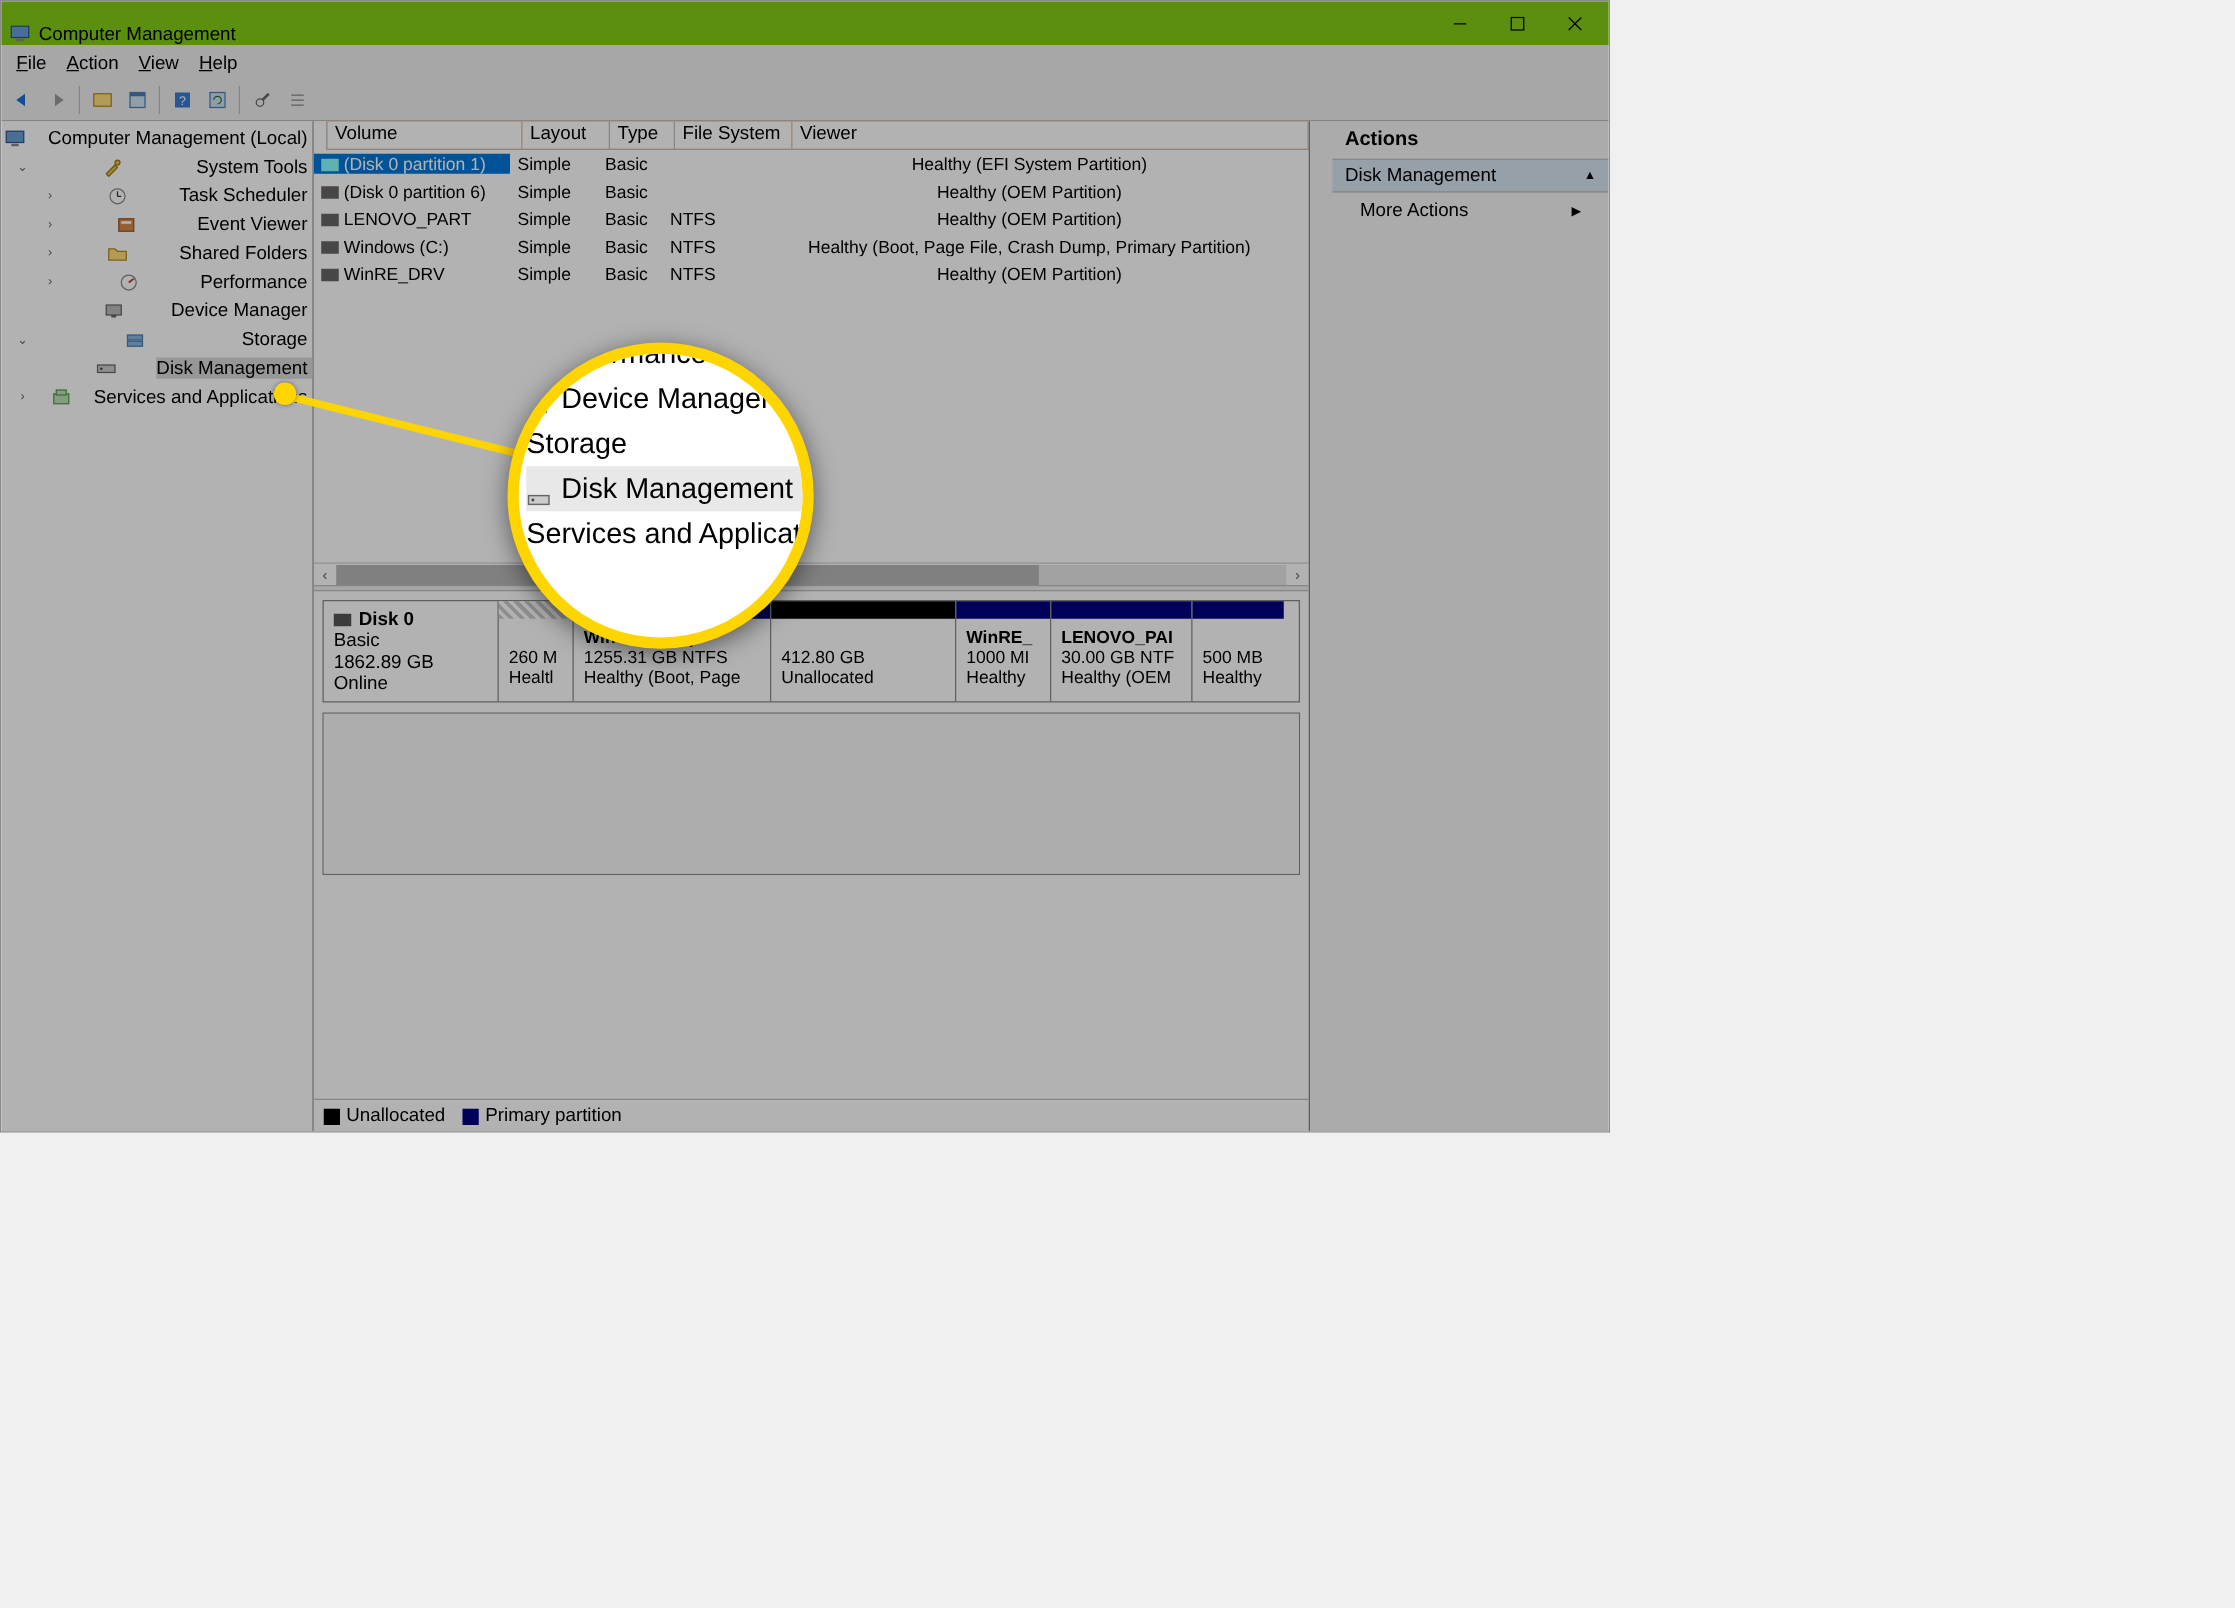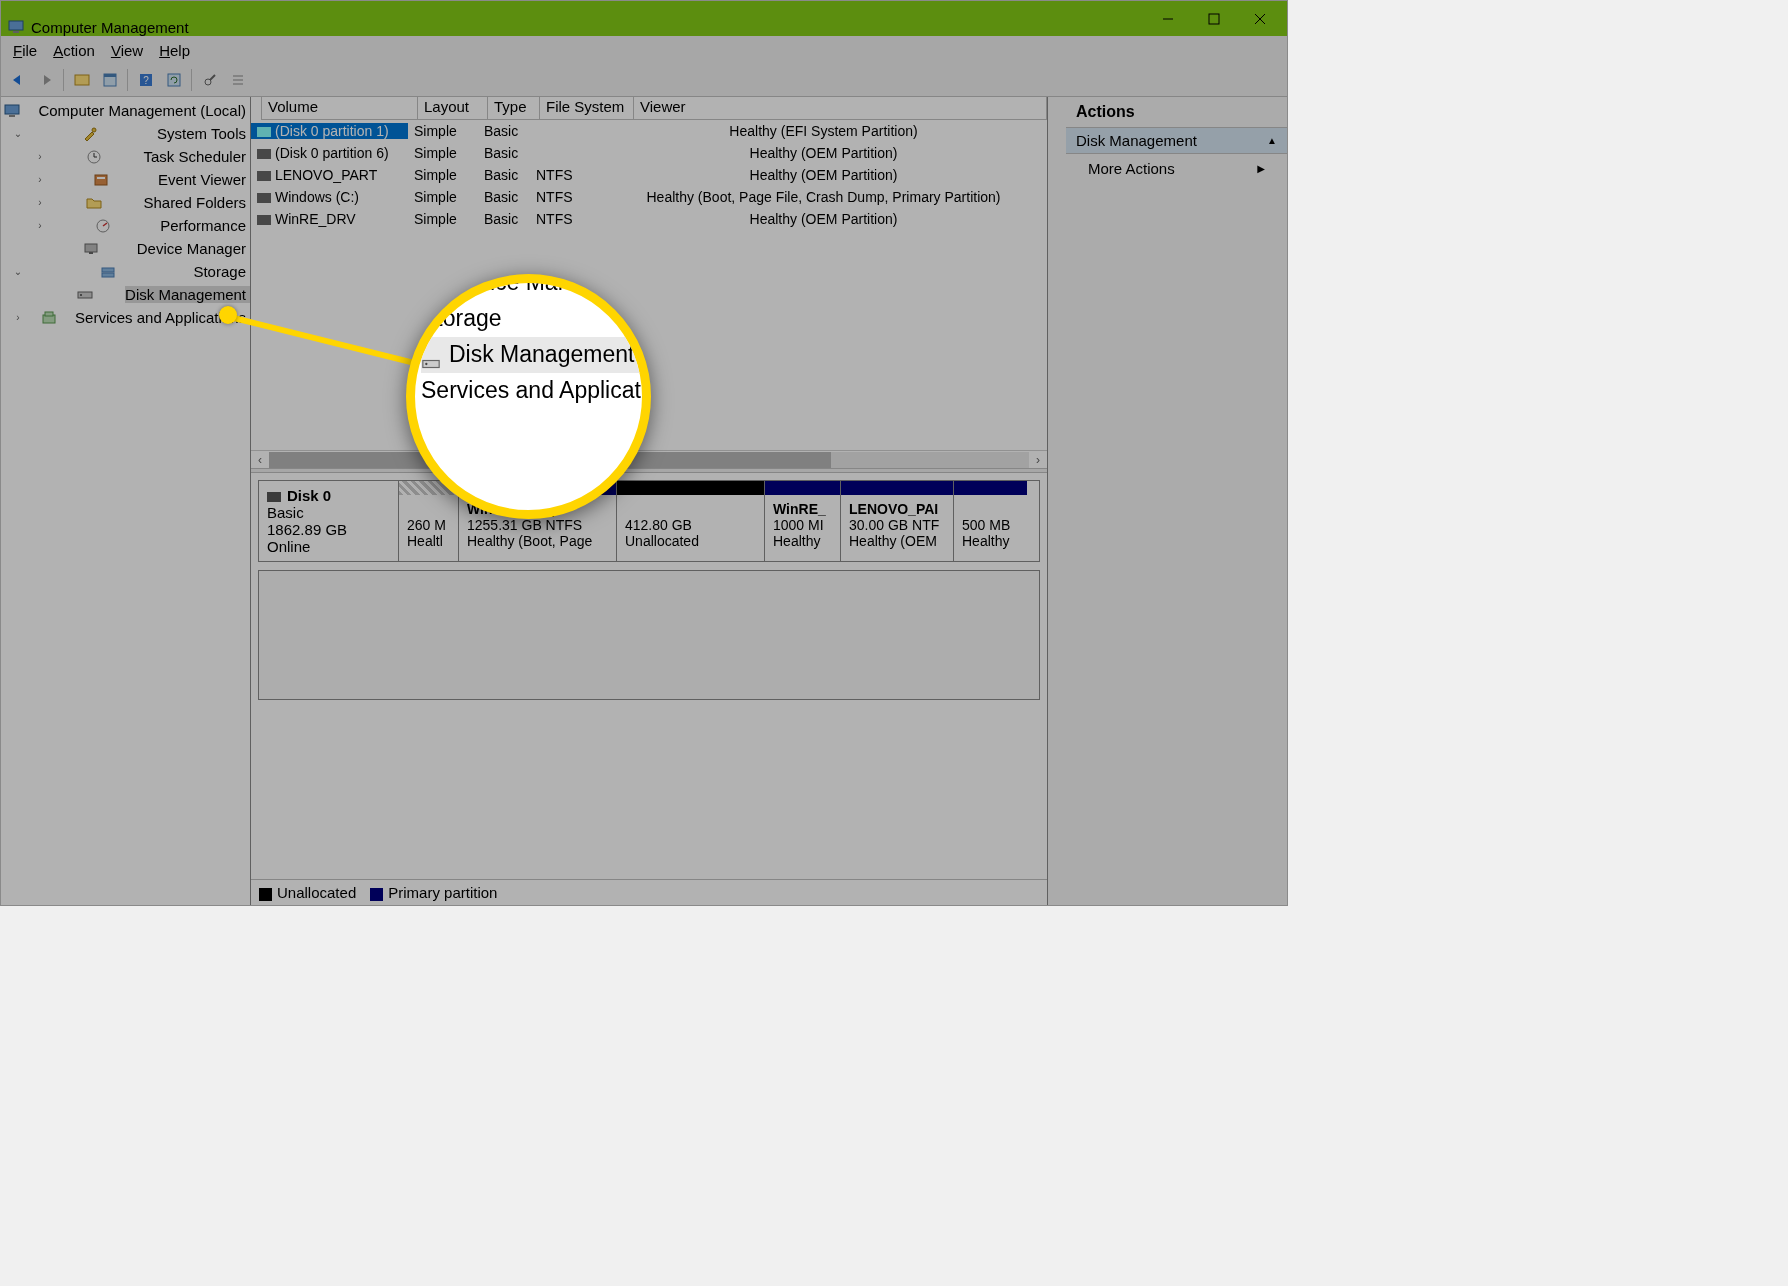--- a/index.html
+++ b/index.html
@@ -473,20 +473,24 @@
     </div>
 
   </div>
 
   <div class="dimmer"></div>
   <div class="callout-line"></div>
   <div class="callout-dot"></div>
   <div class="magnifier">
     <div class="mcontent">
       <div class="mrow">
+          <span class="micon"></span>
+          <span>erformance</span>
+        </div>
+      <div class="mrow">
           <span class="micon"><svg width="20" height="16" viewBox="0 0 16 16">
               <rect x="2" y="3" width="12" height="8" fill="#bbb" stroke="#666"></rect>
               <rect x="6" y="11" width="4" height="2" fill="#666"></rect>
             </svg></span>
           <span>Device Manager</span>
         </div>
       <div class="mrow" style="padding-left:0;">
           <span>Storage</span>
         </div>
       <div class="mrow sel">

